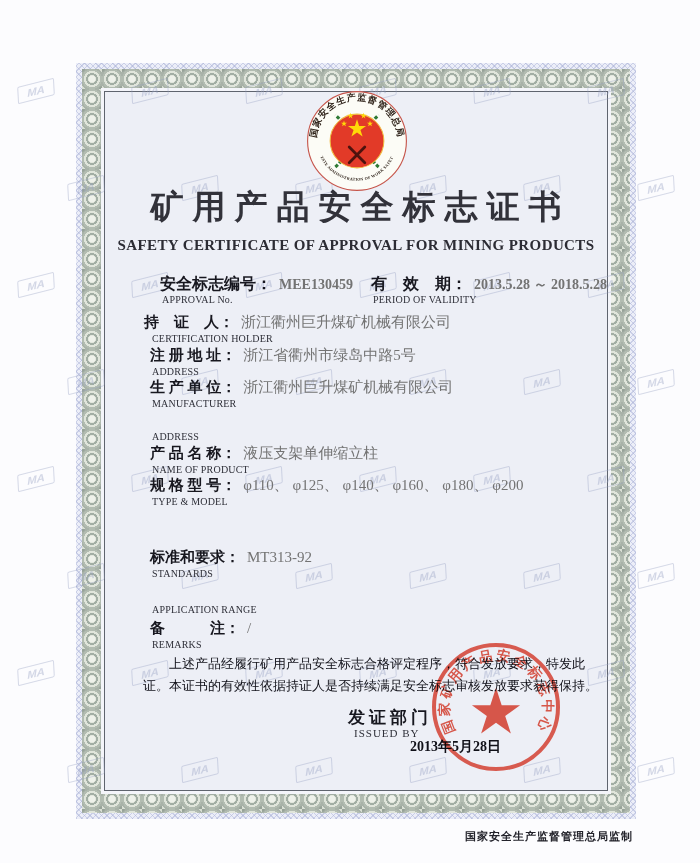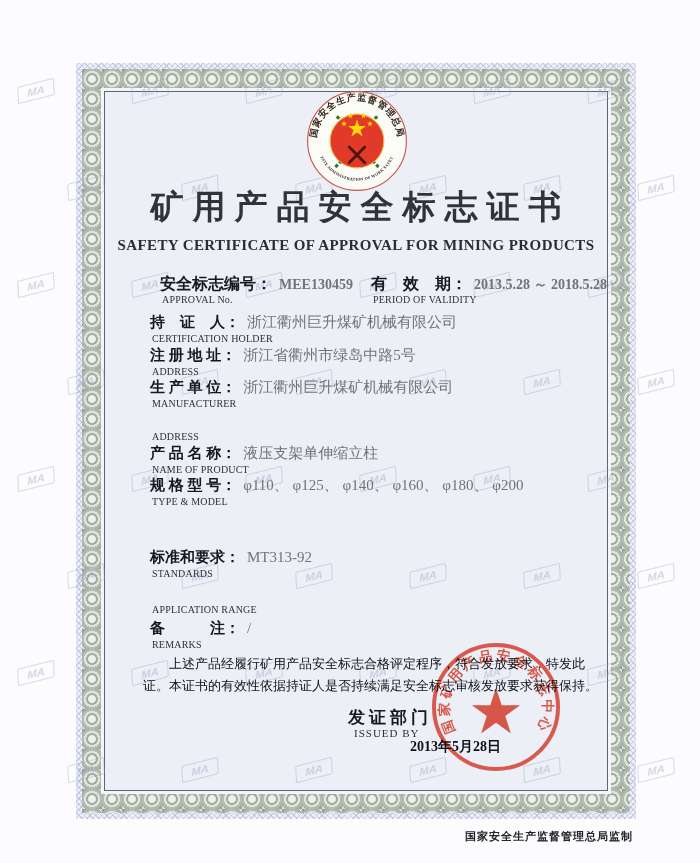--- a/index.html
+++ b/index.html
@@ -96,21 +96,21 @@
 
     <div class="abs hdr" style="top:211px;left:84px">
       <span class="lbl">安全标志编号：</span><span class="val">MEE130459</span>
     </div>
     <div class="abs hdr" style="top:211px;left:295px">
       <span class="lbl">有　效　期：</span><span class="val">2013.5.28 ～ 2018.5.28</span>
     </div>
     <div class="en" style="top:231px;left:86px">APPROVAL No.</div>
     <div class="en" style="top:231px;left:297px">PERIOD OF VALIDITY</div>
 
-    <div class="abs" style="top:250px;left:74px">
+    <div class="abs" style="top:250px;left:68px">
       <span class="lbl">持　证　人：</span><span class="val">浙江衢州巨升煤矿机械有限公司</span>
     </div>
     <div class="en" style="top:270px;left:76px">CERTIFICATION HOLDER</div>
 
     <div class="abs" style="top:283px;left:74px">
       <span class="lbl">注 册 地 址：</span><span class="val">浙江省衢州市绿岛中路5号</span>
     </div>
     <div class="en" style="top:303px;left:76px">ADDRESS</div>
 
     <div class="abs" style="top:315px;left:74px">

